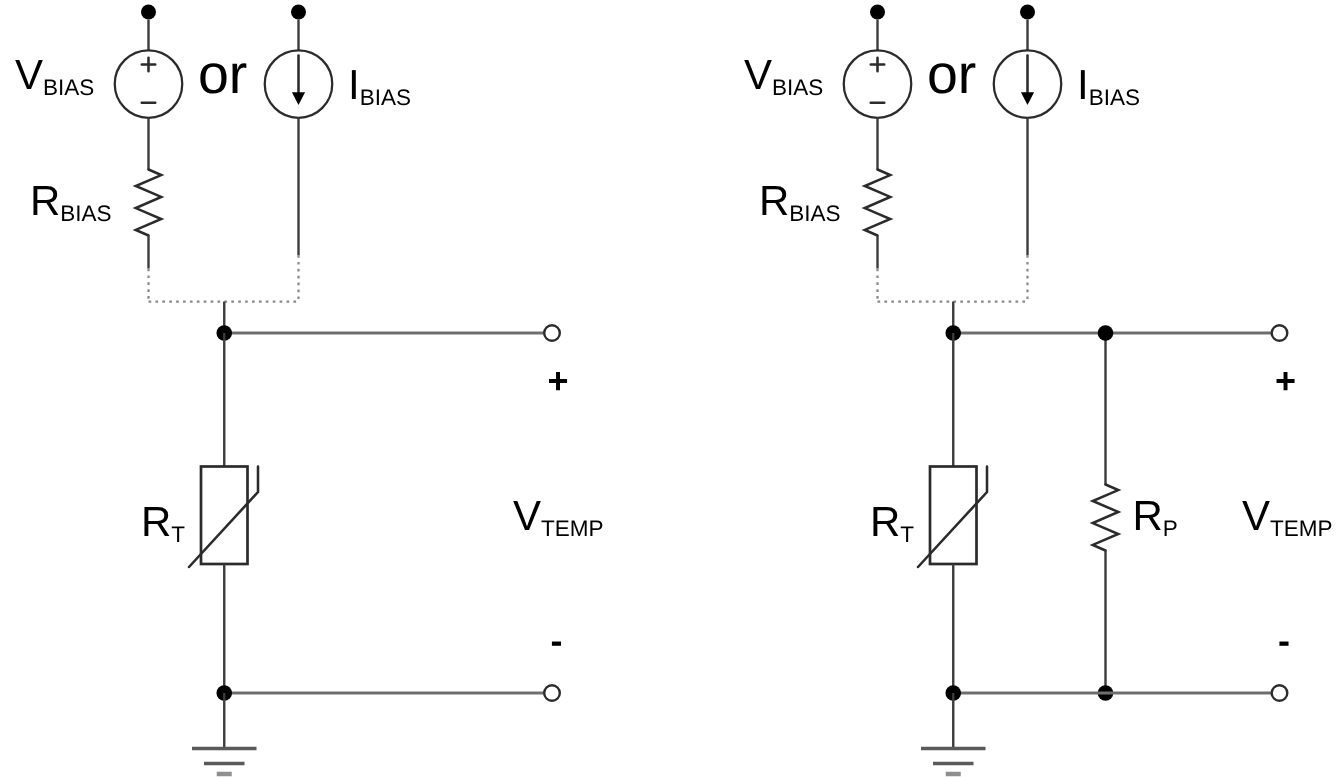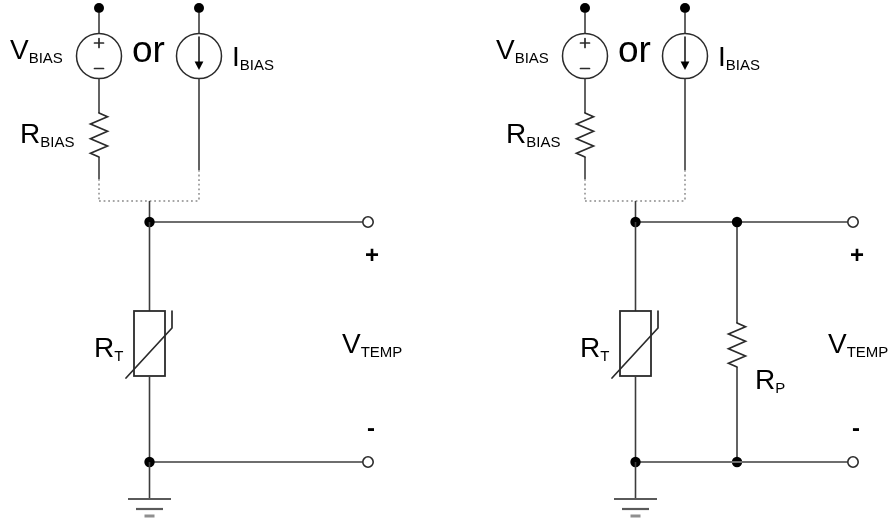--- a/index.html
+++ b/index.html
@@ -147,18 +147,18 @@
   <div class="lbl" style="left:94px;top:334px;"><span>R</span><span class="sub">T</span></div>
   <div class="lbl" style="left:342px;top:330px;"><span>V</span><span class="sub">TEMP</span></div>
   <div class="lbl pm" style="left:365px;top:243px;">+</div>
   <div class="lbl pm" style="left:367px;top:416px;">-</div>
 
   <div class="lbl" style="left:496px;top:36px;"><span>V</span><span class="sub">BIAS</span></div>
   <div class="lbl or" style="left:618px;top:31px;">or</div>
   <div class="lbl" style="left:718px;top:43px;"><span>I</span><span class="sub">BIAS</span></div>
   <div class="lbl" style="left:506px;top:120px;"><span>R</span><span class="sub">BIAS</span></div>
   <div class="lbl" style="left:580px;top:334px;"><span>R</span><span class="sub">T</span></div>
-  <div class="lbl" style="left:755px;top:330px;margin-top:36px;"><span>R</span><span class="sub">P</span></div>
+  <div class="lbl" style="left:755px;top:330px;"><span>R</span><span class="sub">P</span></div>
   <div class="lbl" style="left:828px;top:330px;"><span>V</span><span class="sub">TEMP</span></div>
   <div class="lbl pm" style="left:850px;top:243px;">+</div>
   <div class="lbl pm" style="left:852px;top:416px;">-</div>
 
 </div>
 
 </body></html>

